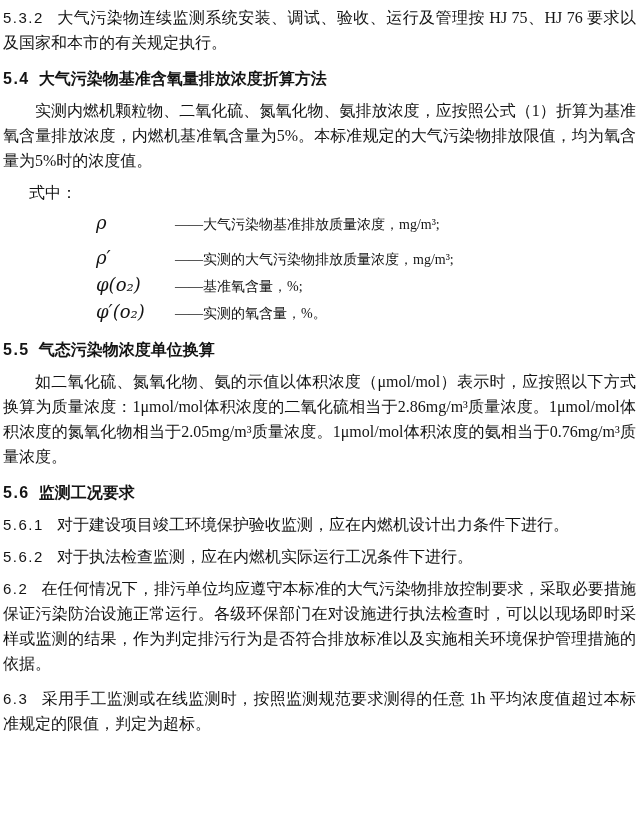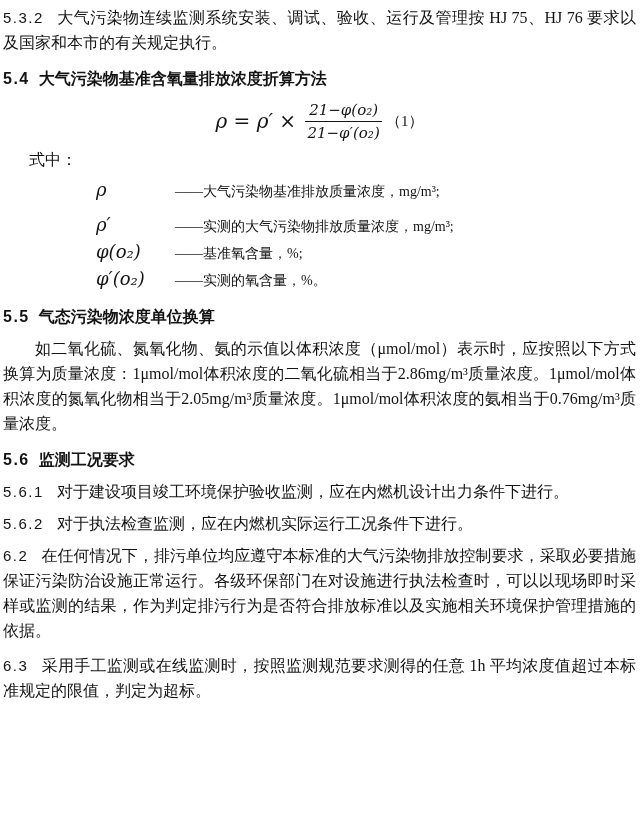--- a/index.html
+++ b/index.html
@@ -113,29 +113,22 @@
 </style>
 </head>
 <body>
 
 <div class="doc">
 
   <p class="clause"><span class="clause-num">5.3.2</span><span>大气污染物连续监测系统安装、调试、验收、运行及管理按 HJ 75、HJ 76 要求以及国家和本市的有关规定执行。</span></p>
 
   <h2 class="sec-heading"><span class="hnum">5.4</span><span>大气污染物基准含氧量排放浓度折算方法</span></h2>
 
+  <p class="body-para">实测内燃机颗粒物、二氧化硫、氮氧化物、氨排放浓度，应按照公式（1）折算为基准氧含量排放浓度，内燃机基准氧含量为5%。本标准规定的大气污染物排放限值，均为氧含量为5%时的浓度值。</p>
 
-  <div class="formula-row">
-    <span class="f-lhs">ρ = ρ′ ×</span>
-    <span class="frac">
-      <span class="num">21−φ(o₂)</span>
-      <span class="den">21−φ′(o₂)</span>
-    </span>
-    <span class="eq-label">（1）</span>
-  </div>
 
   <p class="where">式中：</p>
 
   <div class="symdefs">
     <div class="symrow gap-after">
       <span class="sym">ρ</span>
       <span class="def">——大气污染物基准排放质量浓度，mg/m³;</span>
     </div>
     <div class="symrow">
       <span class="sym">ρ′</span>

